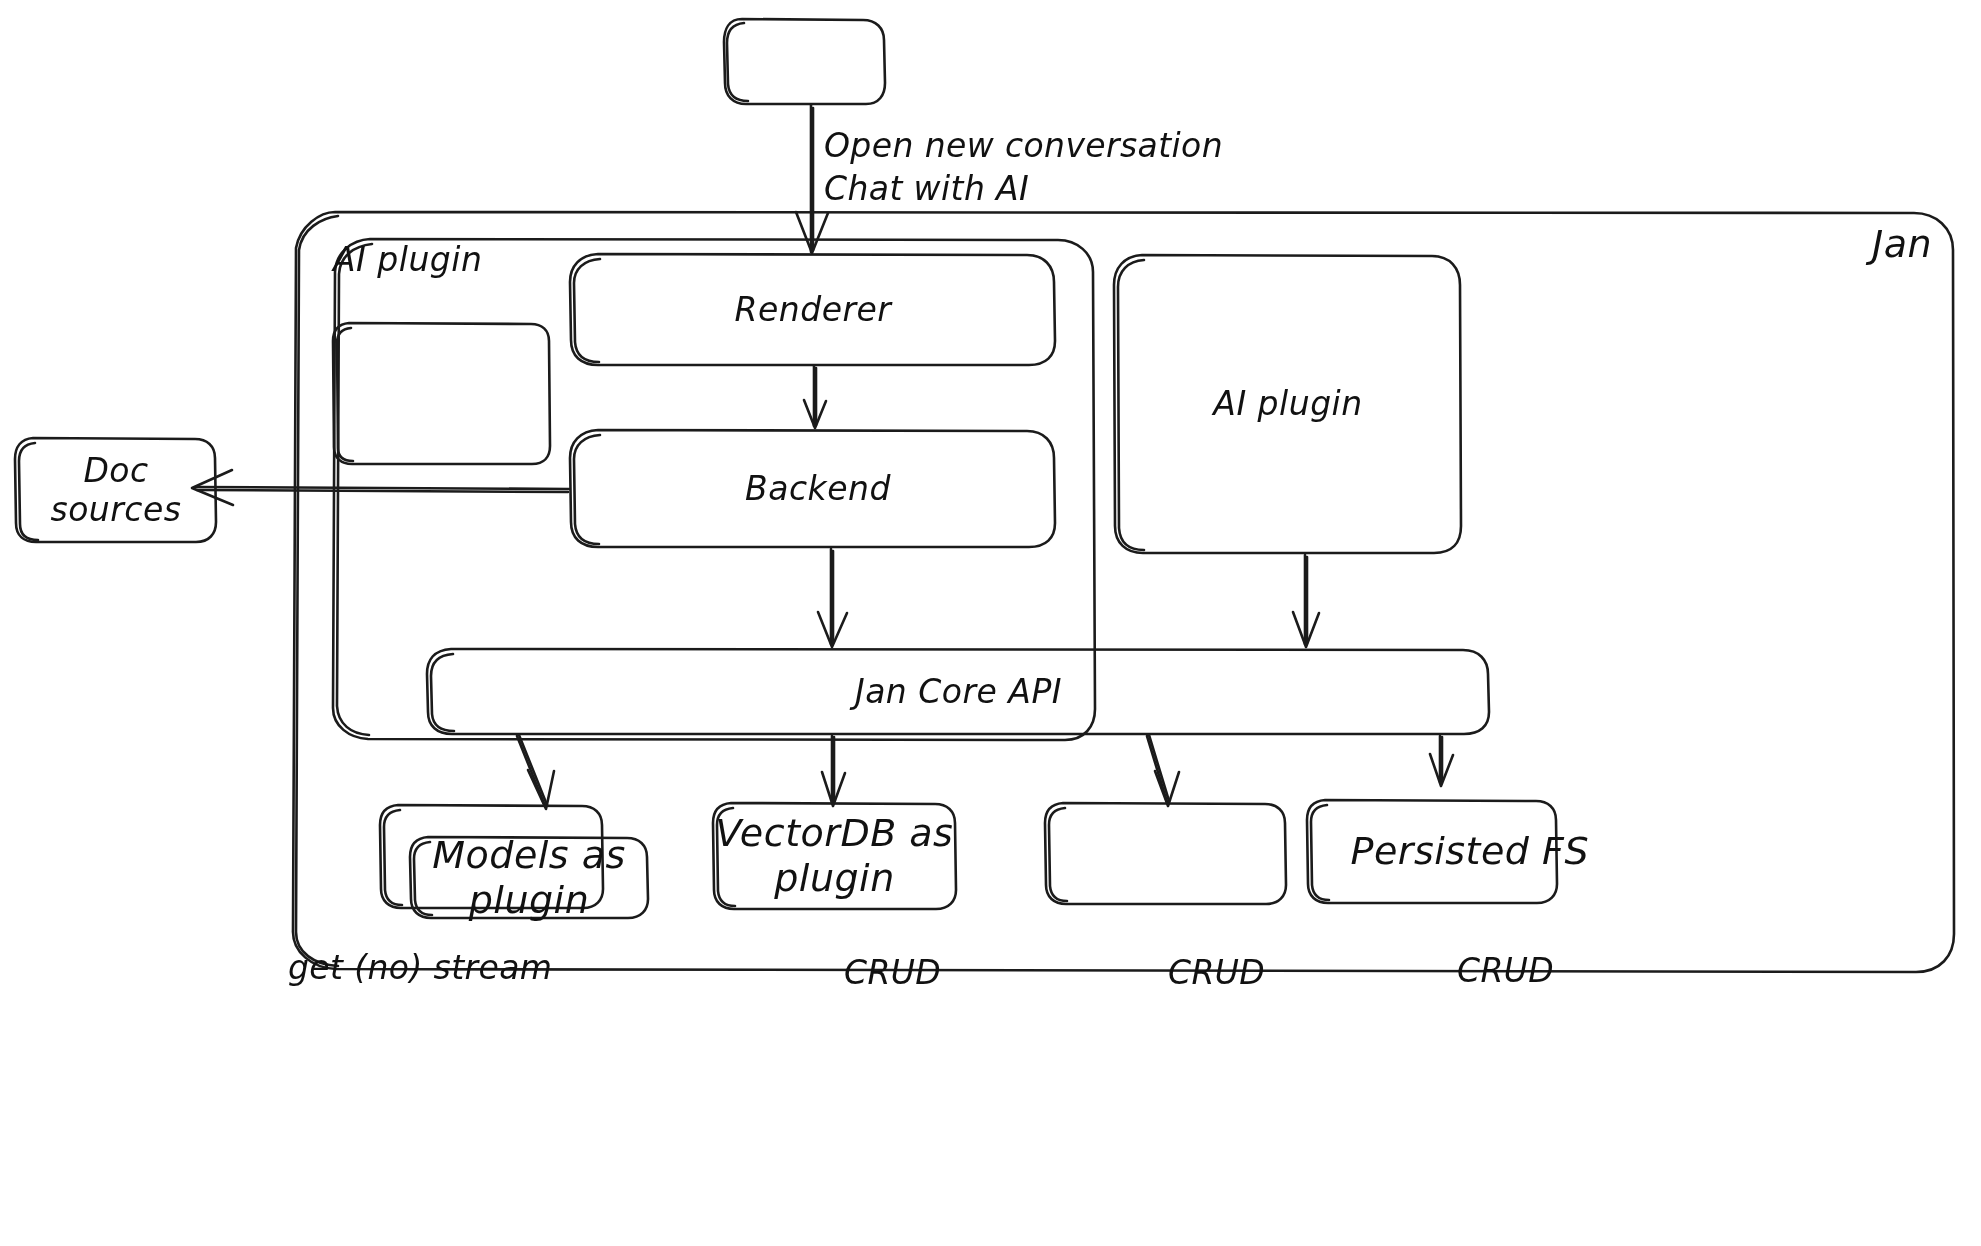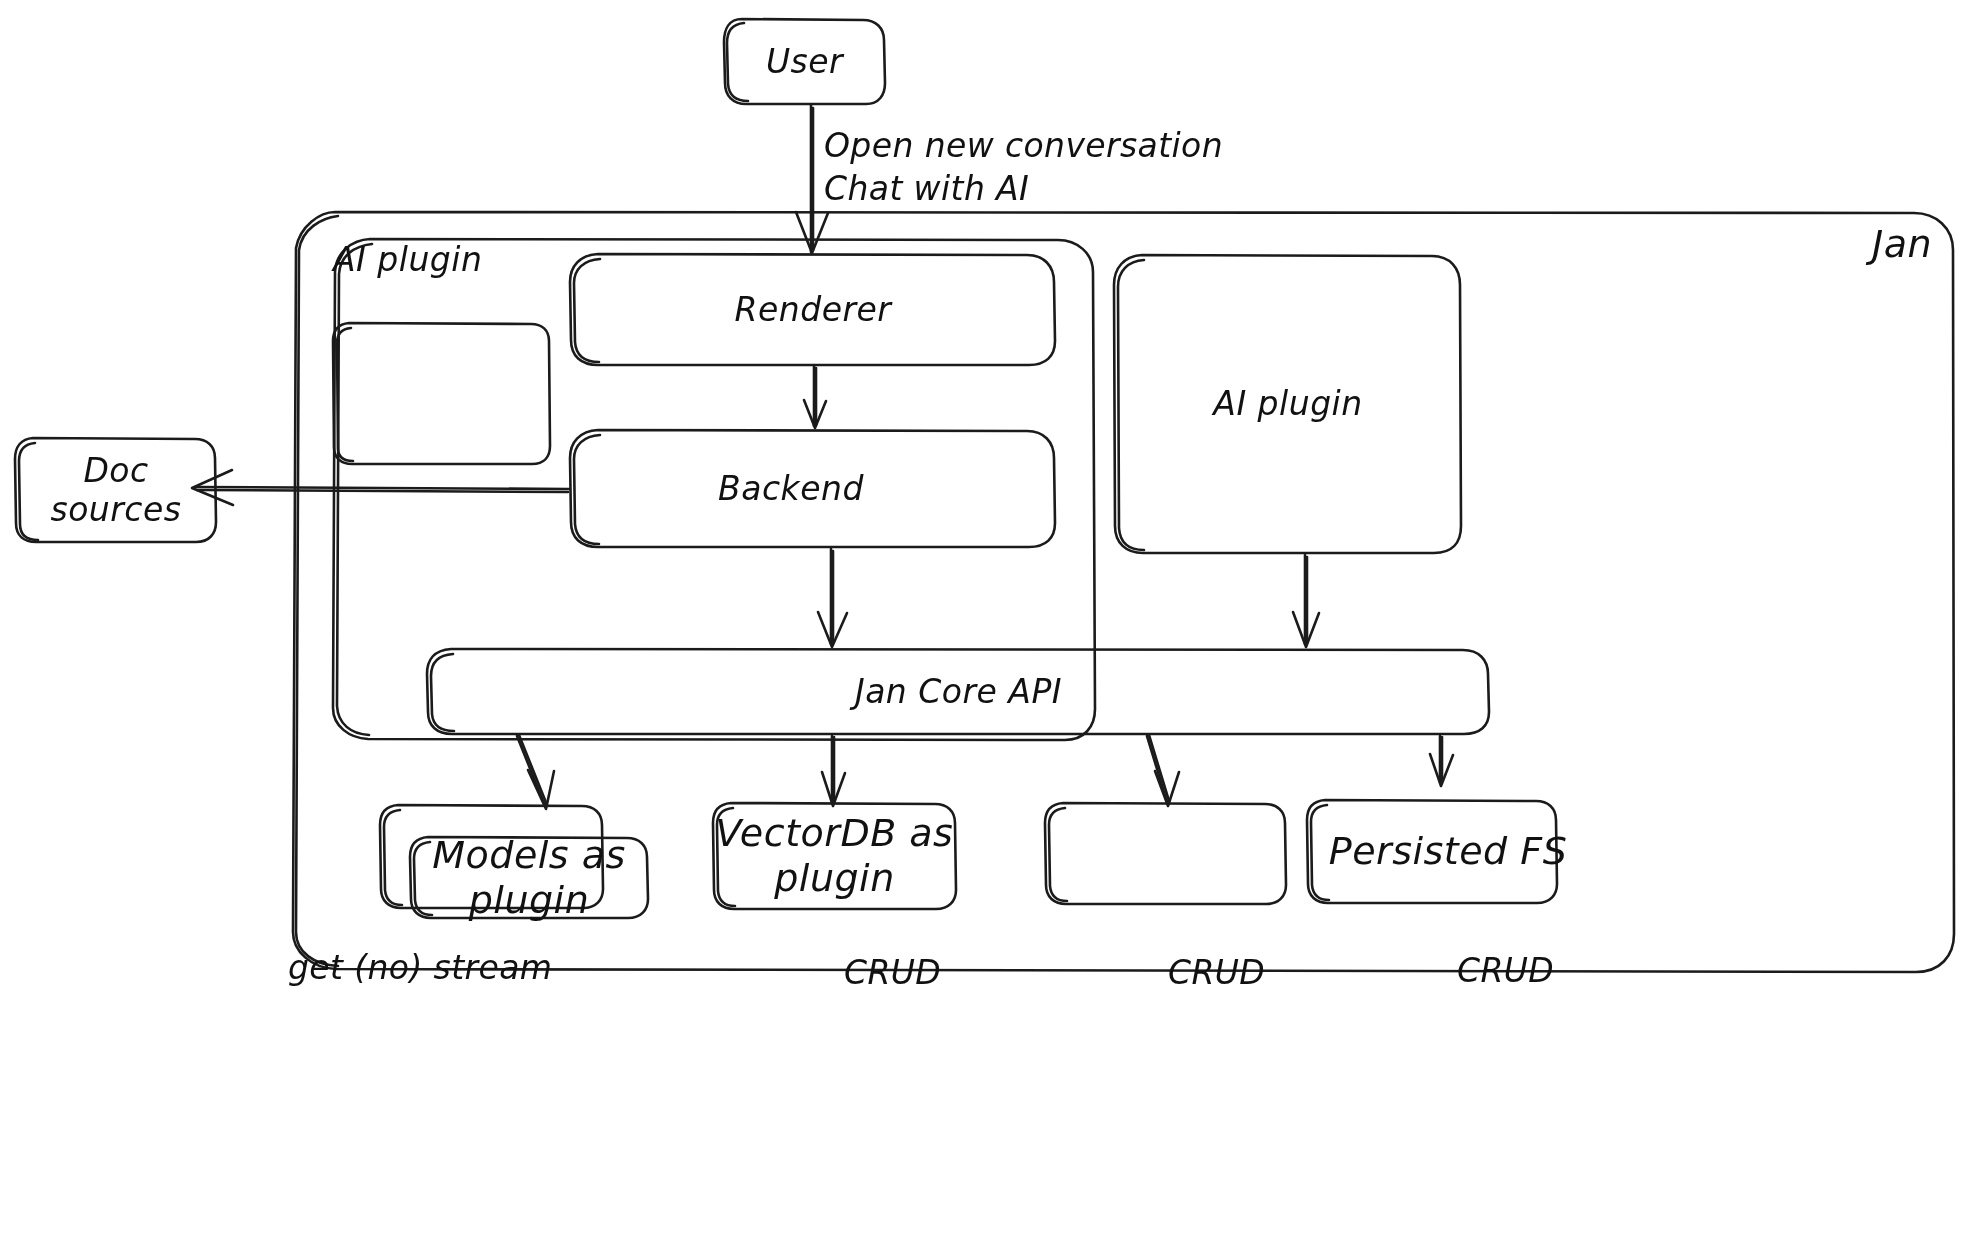--- a/index.html
+++ b/index.html
@@ -178,32 +178,29 @@
         <path d="M1327,805 C1316,806 1311,812 1311,822 L1312,885 C1313,896 1319,900 1329,900"></path>
       </g>
 
     </g>
   </svg>
 
   <div class="grp-lbl hand f-lg" style="left:1872px;top:222px;">Jan</div>
 
   <div class="grp-lbl hand f-xl" style="left:333px;top:240px;">AI plugin</div>
 
-  <div class="node hand f-xl" style="left:724px;top:19px;width:161px;height:86px;">
-    <span>User</span>
-  </div>
 
   <div class="lbl hand f-xl" style="left:824px;top:125px;">Open new conversation
 Chat with AI</div>
 
   <div class="node hand f-xl" style="left:570px;top:254px;width:486px;height:112px;align-items:center;">
     <span>Renderer</span>
   </div>
 
-  <div class="node hand f-xl" style="left:548px;top:430px;width:486px;height:118px;">
+  <div class="node hand f-xl" style="left:575px;top:430px;width:486px;height:118px;">
     <span>Backend</span>
   </div>
 
 
   <div class="node hand f-xl" style="left:1114px;top:255px;width:348px;height:299px;">
     <span>AI plugin</span>
   </div>
 
   <div class="node hand f-xl" style="left:15px;top:438px;width:202px;height:105px;">
     <span>Doc sources</span>
@@ -222,17 +219,17 @@
     <span style="white-space:pre-line;">Models as
 plugin</span>
   </div>
 
   <div class="node hand f-lg" style="left:713px;top:803px;width:243px;height:106px;">
     <span style="white-space:pre-line;">VectorDB as
 plugin</span>
   </div>
 
 
-  <div class="node hand f-lg" style="left:1307px;top:800px;width:282px;height:103px;">
+  <div class="node hand f-lg" style="left:1307px;top:800px;width:282px;height:103px;justify-content:flex-end;">
     <span>Persisted FS</span>
   </div>
 
 </div>
 
 </body></html>

